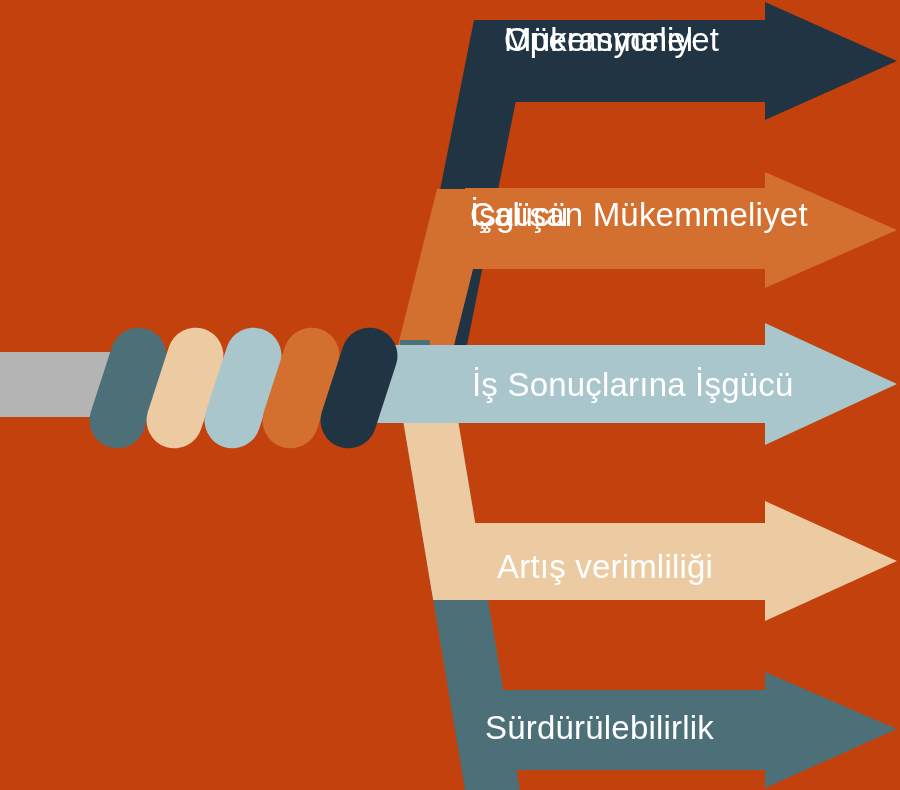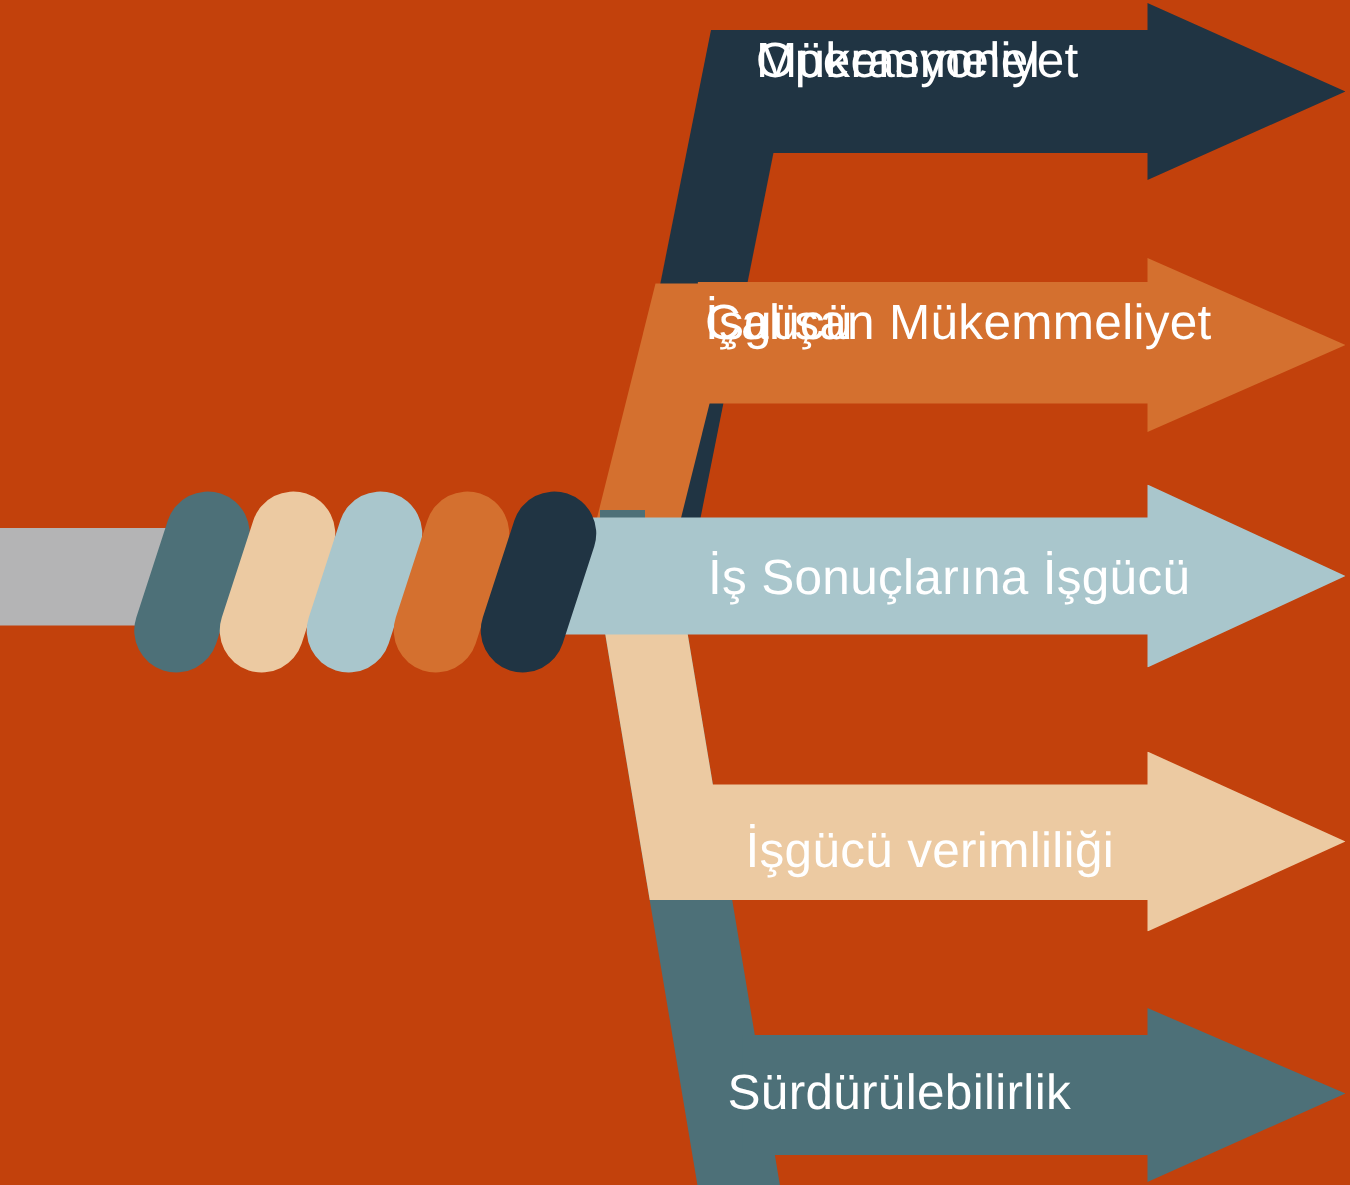--- a/index.html
+++ b/index.html
@@ -76,21 +76,21 @@
     <span>Mükemmeliyet</span>
   </div>
   <div class="label label-2" style="color: rgb(255, 255, 255);">
     <span>Çalışan Mükemmeliyet</span>
     <span>İşgücü</span>
   </div>
   <div class="label label-3" style="color: rgb(255, 255, 255);">
     <span>İş Sonuçlarına İşgücü</span>
   </div>
   <div class="label label-4" style="color: rgb(255, 255, 255);">
-    <span>İşgücü verimliliği</span>
+    <span>Artış verimliliği</span>
   </div>
   <div class="label label-5" style="color: rgb(255, 255, 255);">
     <span>Sürdürülebilirlik</span>
   </div>
 
   <div class="strand strand-1" style="background: rgb(77, 112, 120);"></div>
   <div class="strand strand-2" style="background: rgb(236, 202, 162);"></div>
   <div class="strand strand-3" style="background: rgb(169, 198, 204);"></div>
   <div class="strand strand-4" style="background: rgb(212, 112, 47);"></div>
   <div class="strand strand-5" style="background: rgb(32, 52, 67);"></div>

